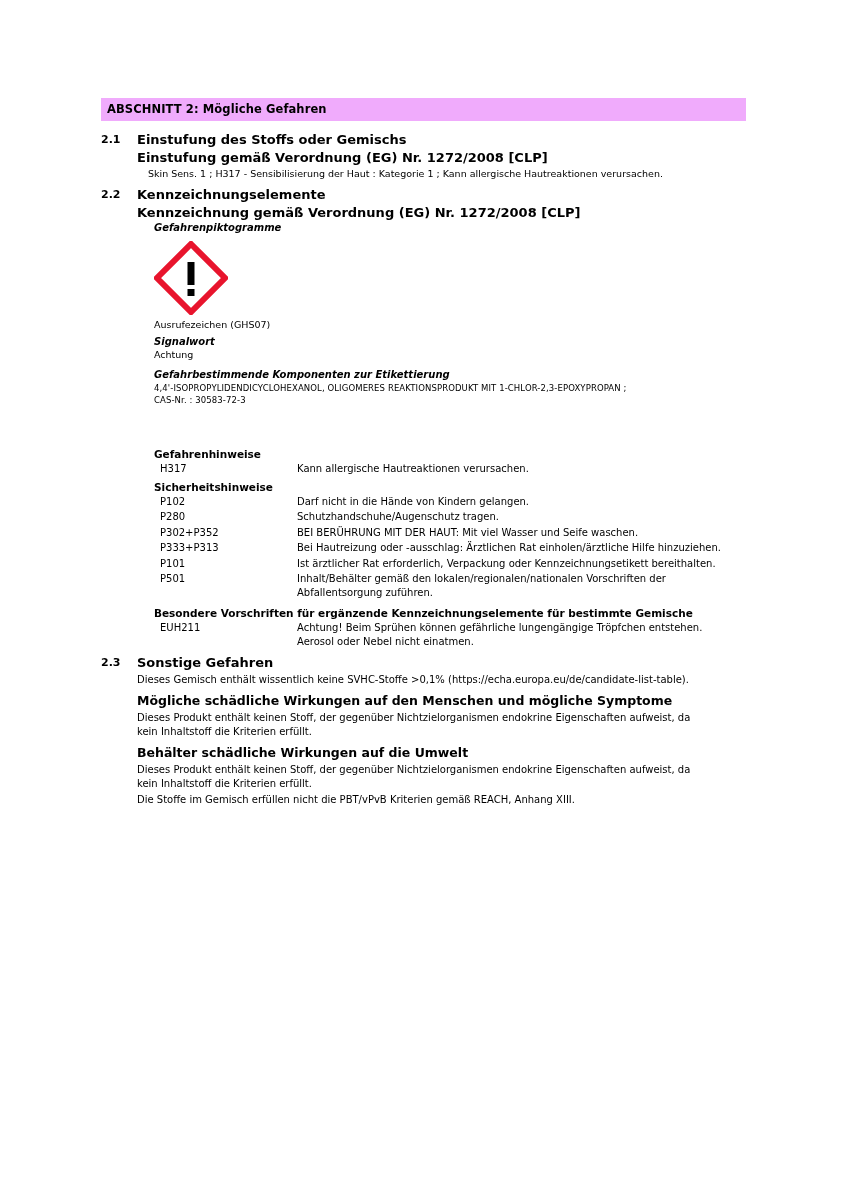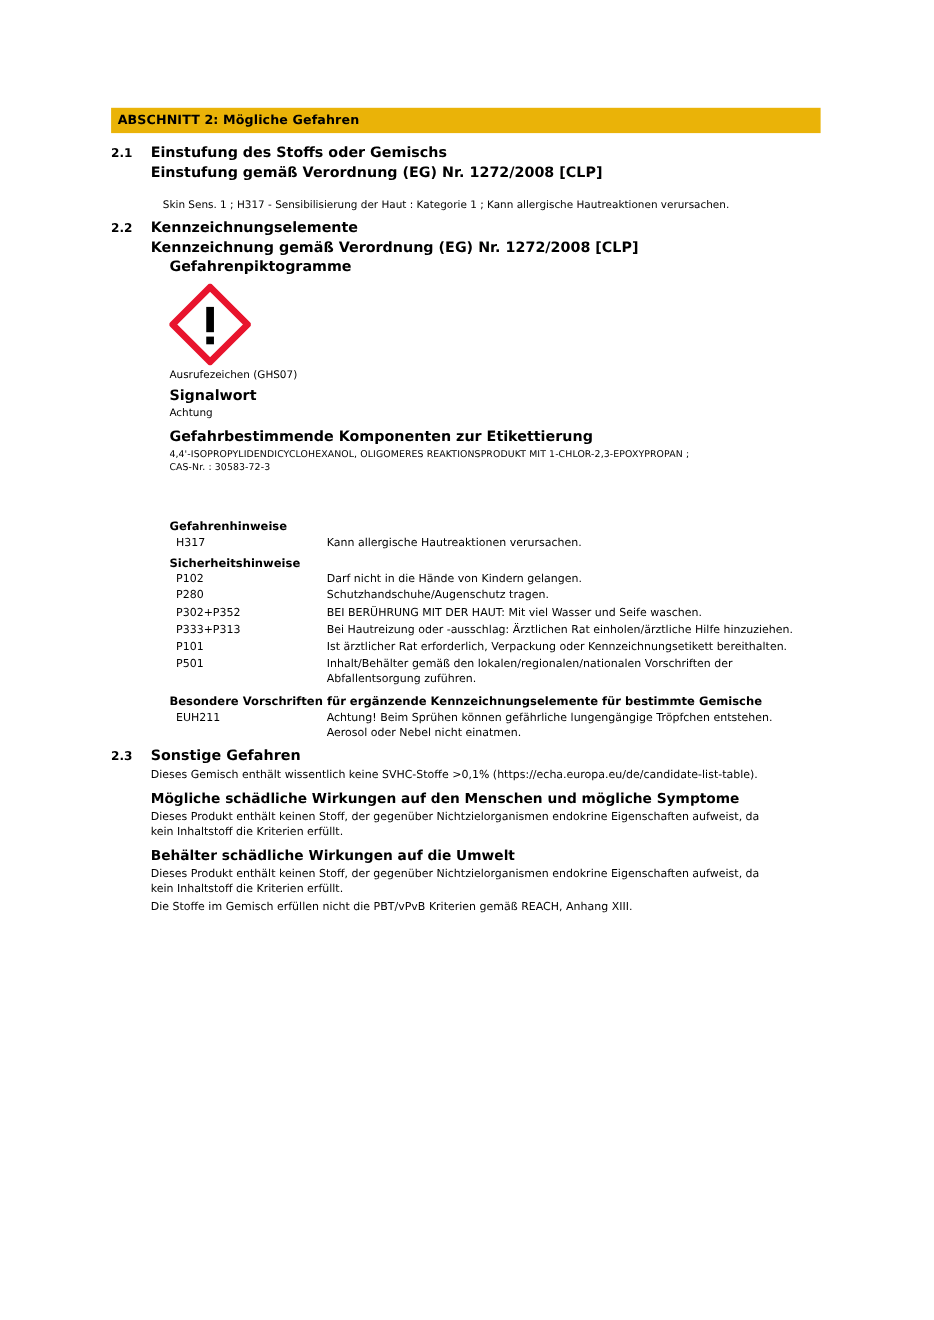--- a/index.html
+++ b/index.html
@@ -23,21 +23,21 @@
     height: 1200px;
   }
   .content {
     position: absolute;
     left: 101px;
     top: 98px;
     width: 645px;
   }
   
   .section-bar {
-    background: #eab308;
+    background: #f0abfc;
     font-weight: bold;
     font-size: 11.5px;
     padding: 4px 6px 5px 6px;
     letter-spacing: 0.1px;
   }
   
   .num-row {
     display: flex;
     align-items: flex-start;
     margin-top: 11px;
@@ -58,26 +58,27 @@
   .indent3 { margin-left: 53px; }
 
   .sub-head-big {
     font-weight: bold;
     font-size: 13px;
     margin-top: 3px;
   }
   .small-text {
     font-size: 9.5px;
     line-height: 1.35;
-    margin-top: 16px;
+    margin-top: 3px;
   }
   .bold-sub {
     font-weight: bold;
-    font-size: 13px;
+    font-size: 10px;
     margin-top: 2px;
+    font-style: italic;
   }
   .tiny-caps {
     font-size: 8.5px;
     line-height: 1.4;
     letter-spacing: 0.1px;
   }
 
   
   .pictogram-wrap {
     margin-top: 8px;

